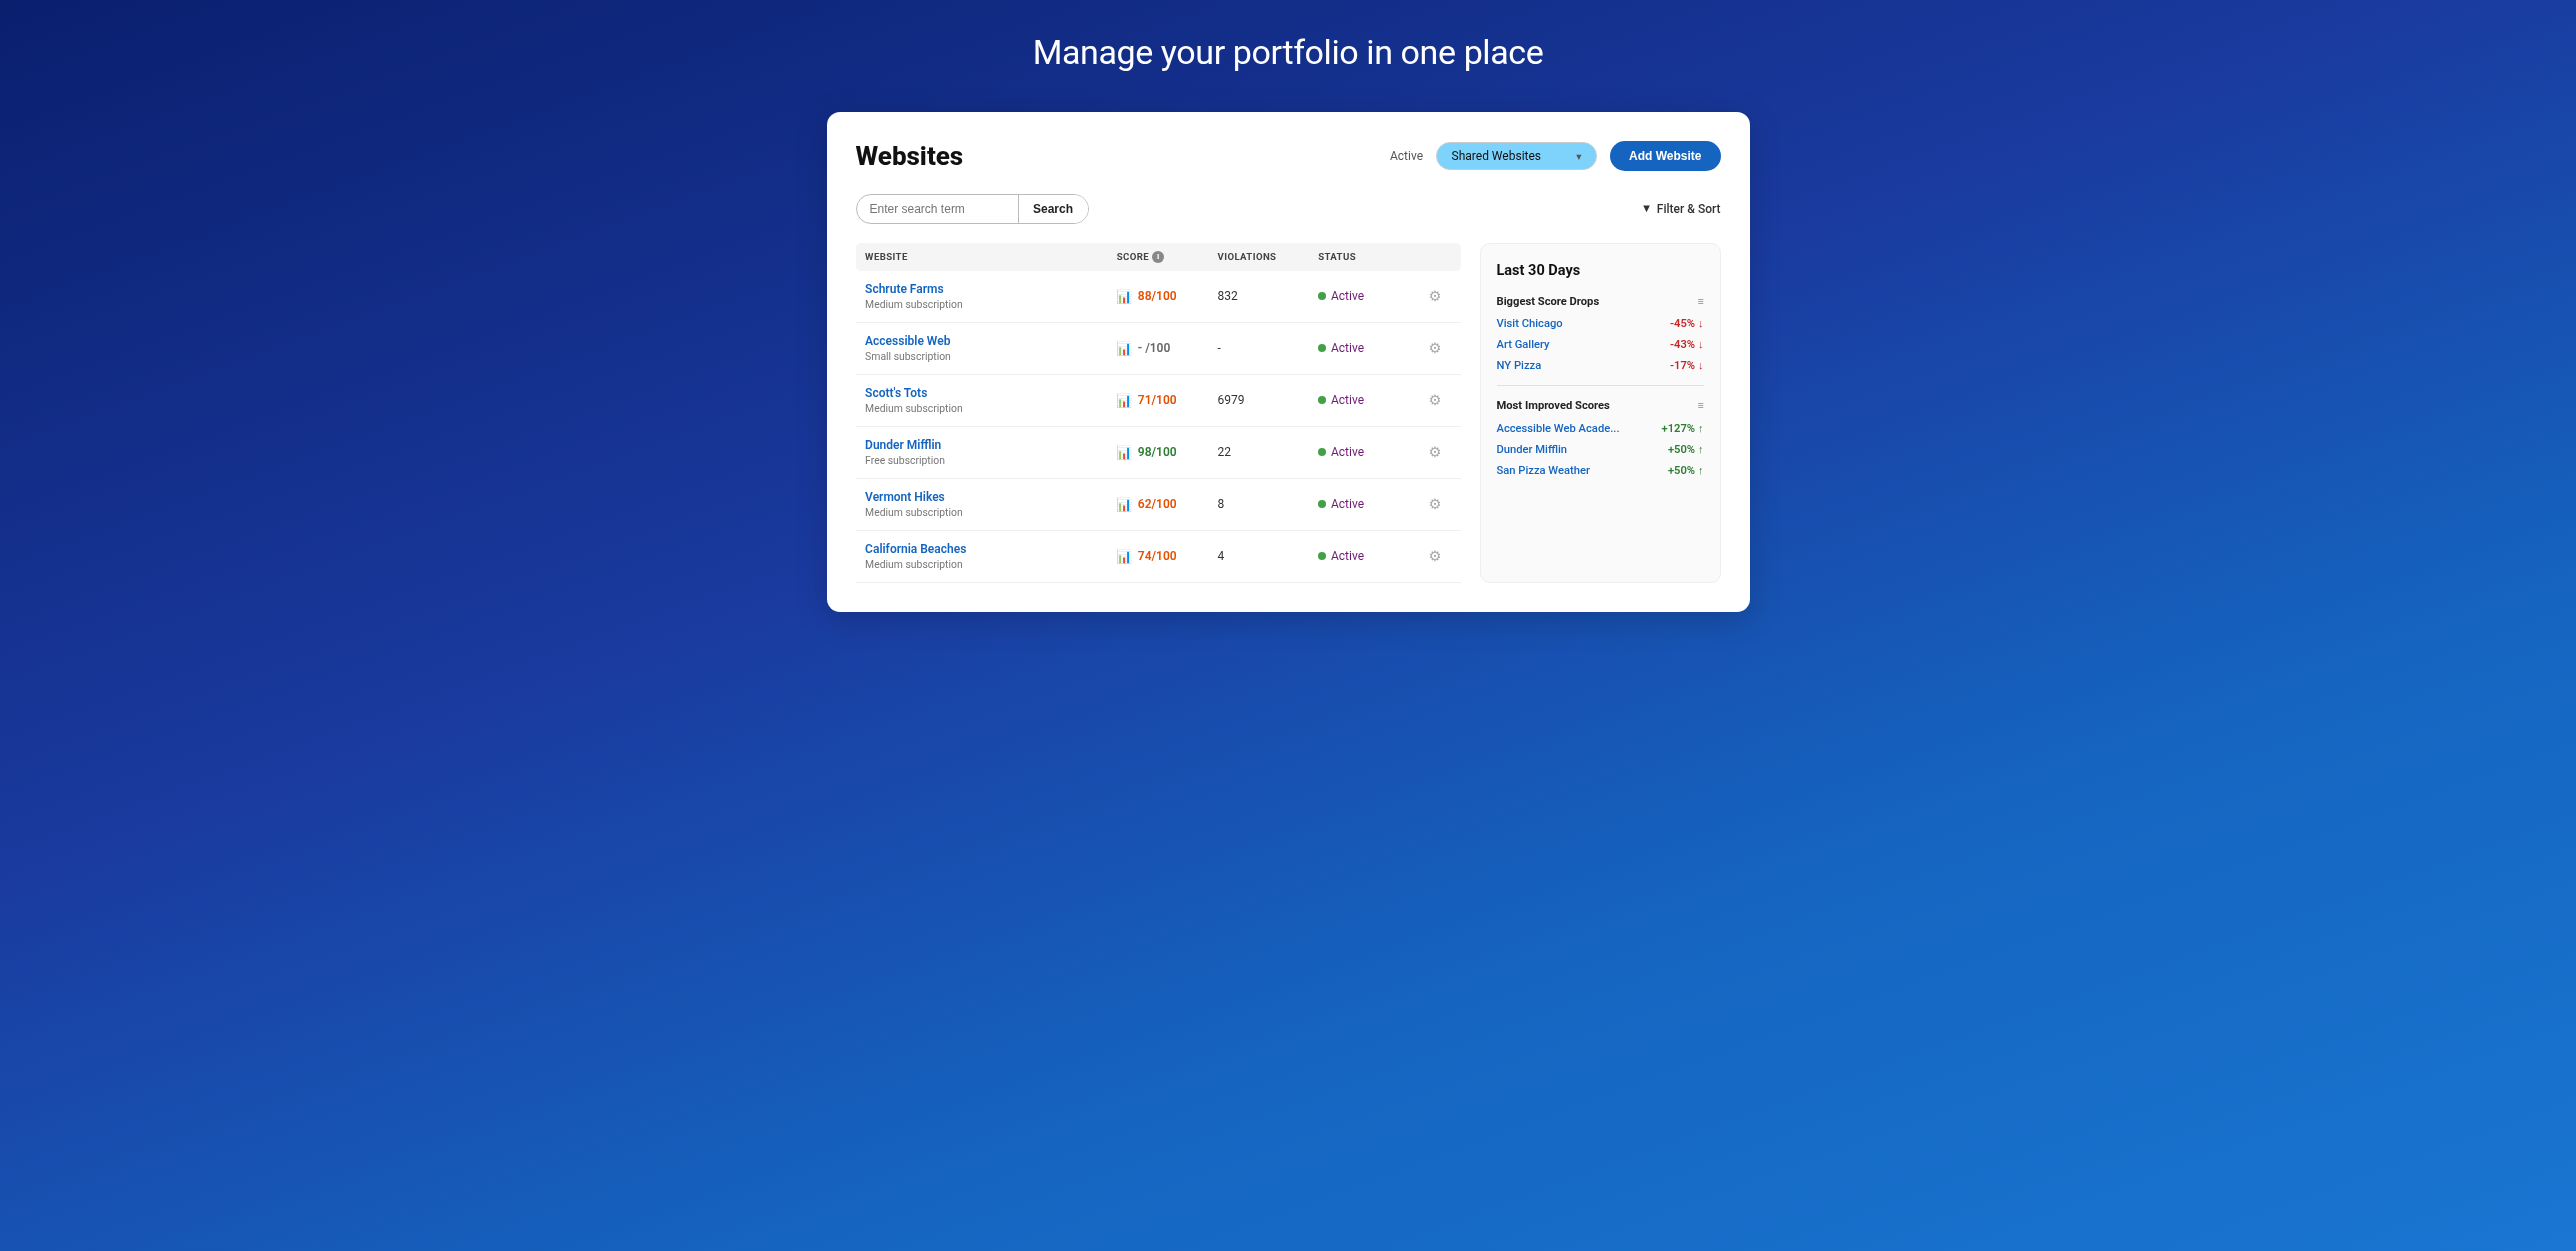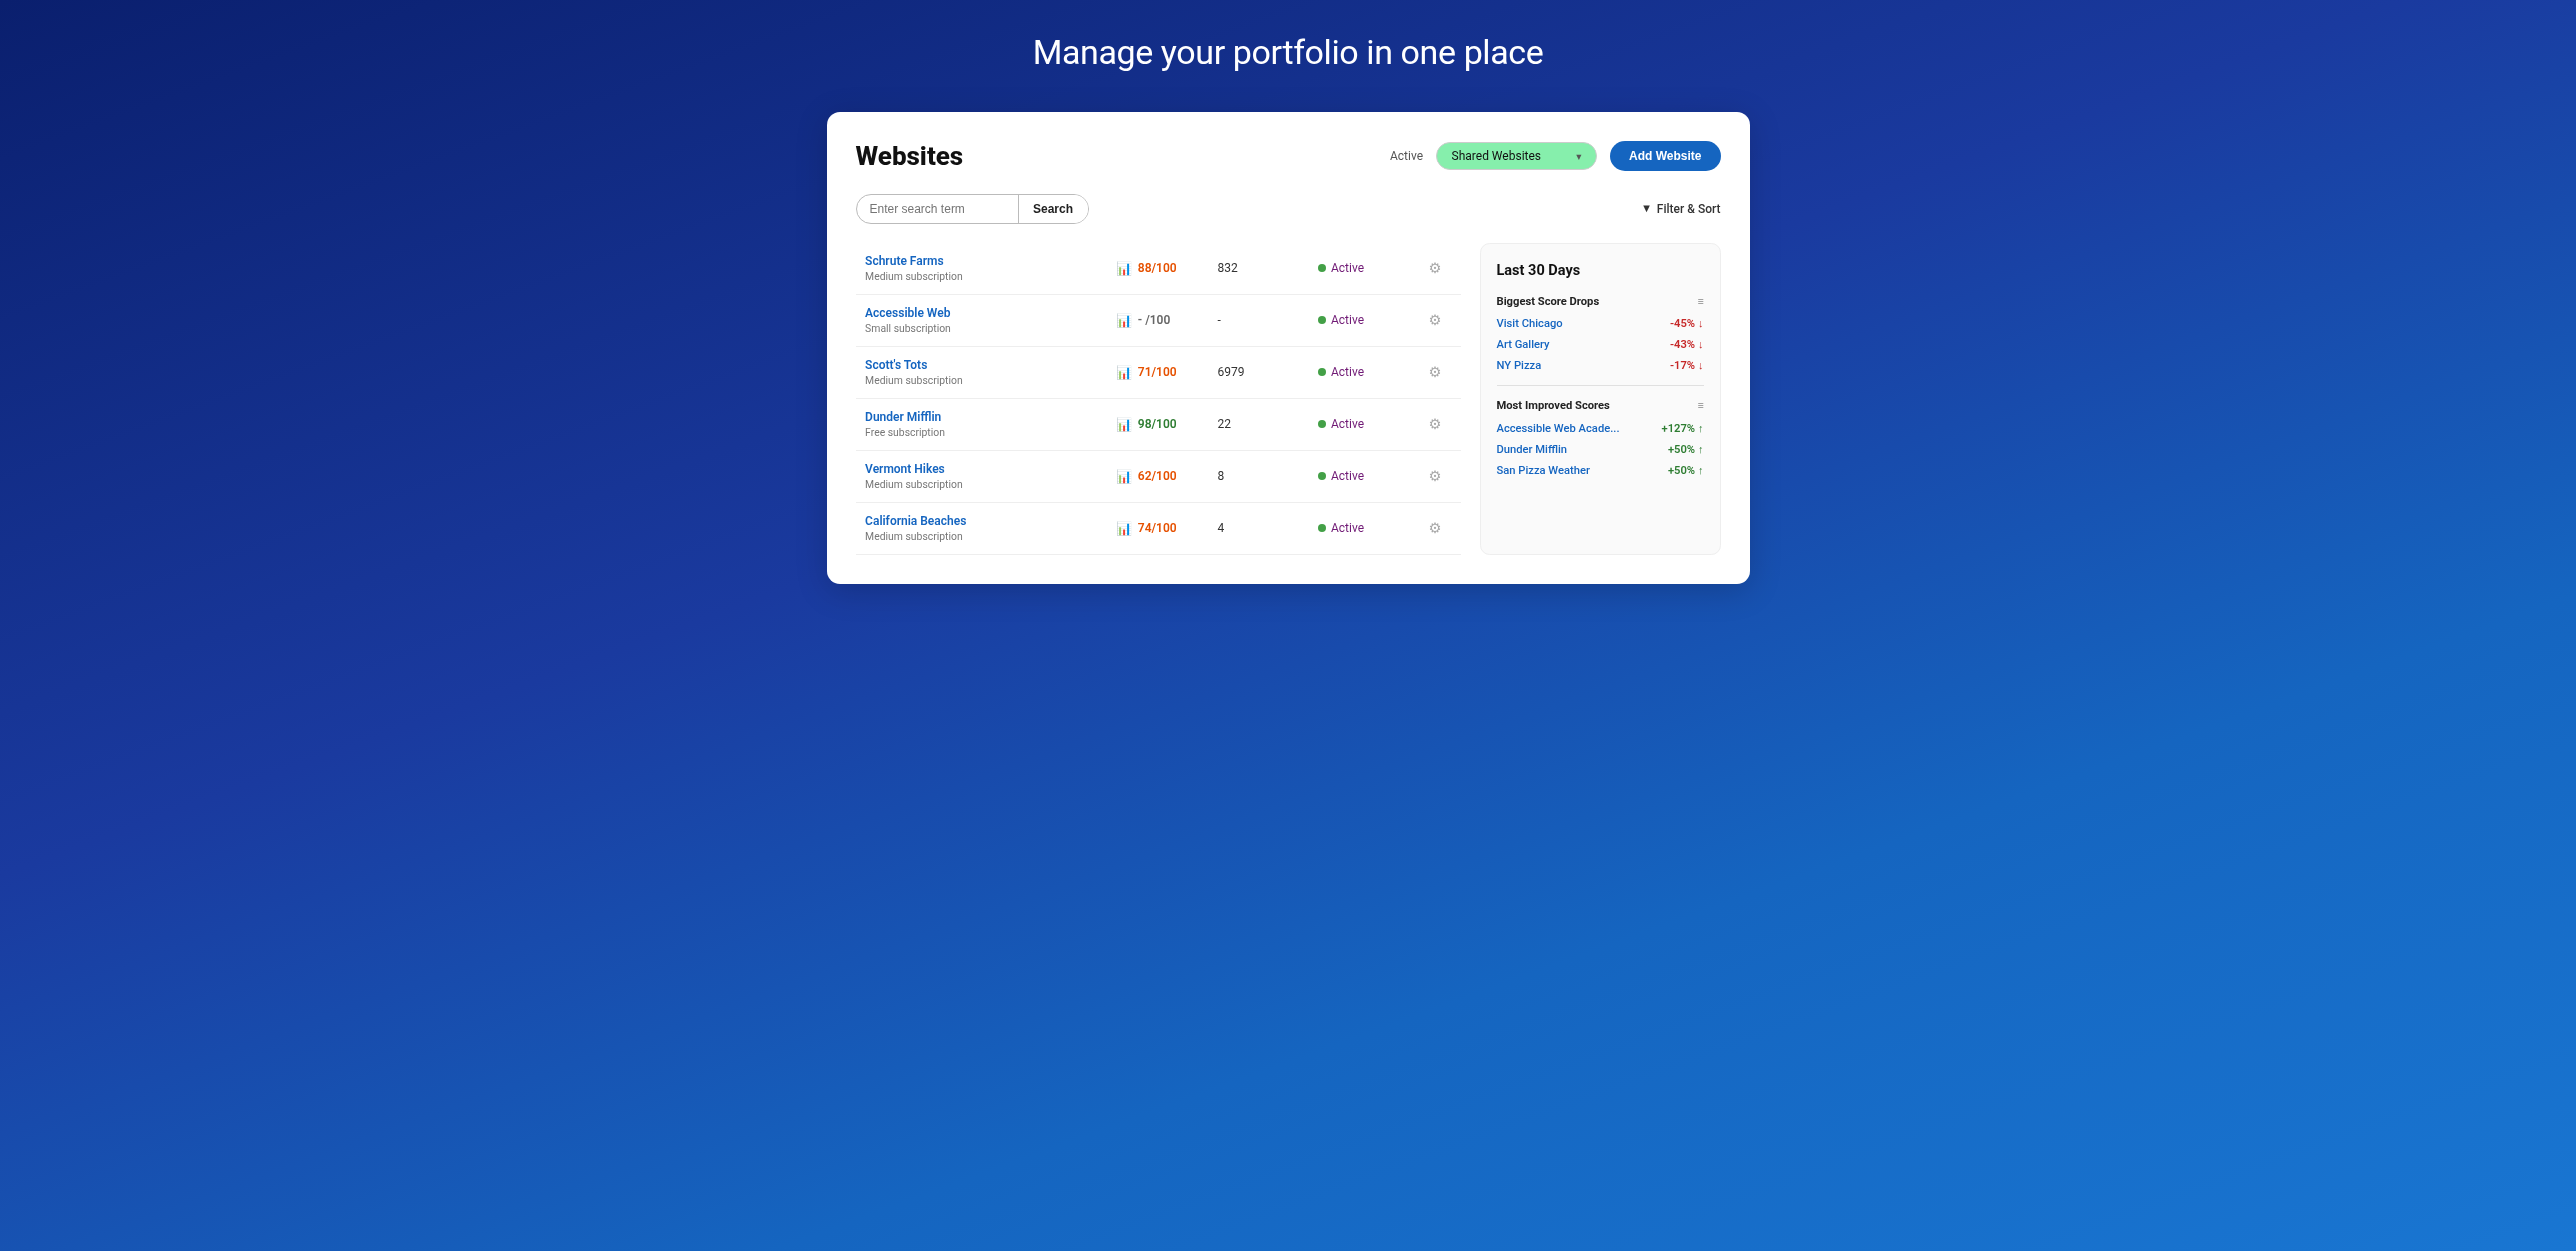--- a/index.html
+++ b/index.html
@@ -49,21 +49,21 @@
       color: #555;
     }
     .showing-select {
       display: flex;
       align-items: center;
       border: 1.2px solid #ccc;
       border-radius: 19px;
       padding: 6.4px 14.5px;
       font-size: 12px;
       color: #111;
-      background: #86efac;
+      background: #7dd3fc;
       cursor: pointer;
       gap: 8px;
       min-width: 161px;
       justify-content: space-between;
     }
     .add-website-btn {
       background: #1565c0;
       color: #fff;
       border: none;
       border-radius: 19px;
@@ -305,20 +305,30 @@
       <button class="search-btn">Search</button>
     </div>
     <div class="filter-sort">
       <span class="filter-icon">▼</span>
       <span>Filter &amp; Sort</span>
     </div>
   </div>
 
   <div class="main-content">
     <div class="table-section">
+      <div class="table-header">
+        <div class="th">WEBSITE</div>
+        <div class="th score-th">
+          SCORE
+          <span class="info-icon">i</span>
+        </div>
+        <div class="th">VIOLATIONS</div>
+        <div class="th">STATUS</div>
+        <div class="th"></div>
+      </div>
 
       <div class="table-row">
         <div>
           <a class="site-name">Schrute Farms</a>
           <div class="site-sub">Medium subscription</div>
         </div>
         <div class="score-cell score-orange">
           <span class="bar-icon">📊</span>
           <span>88/100</span>
         </div>

